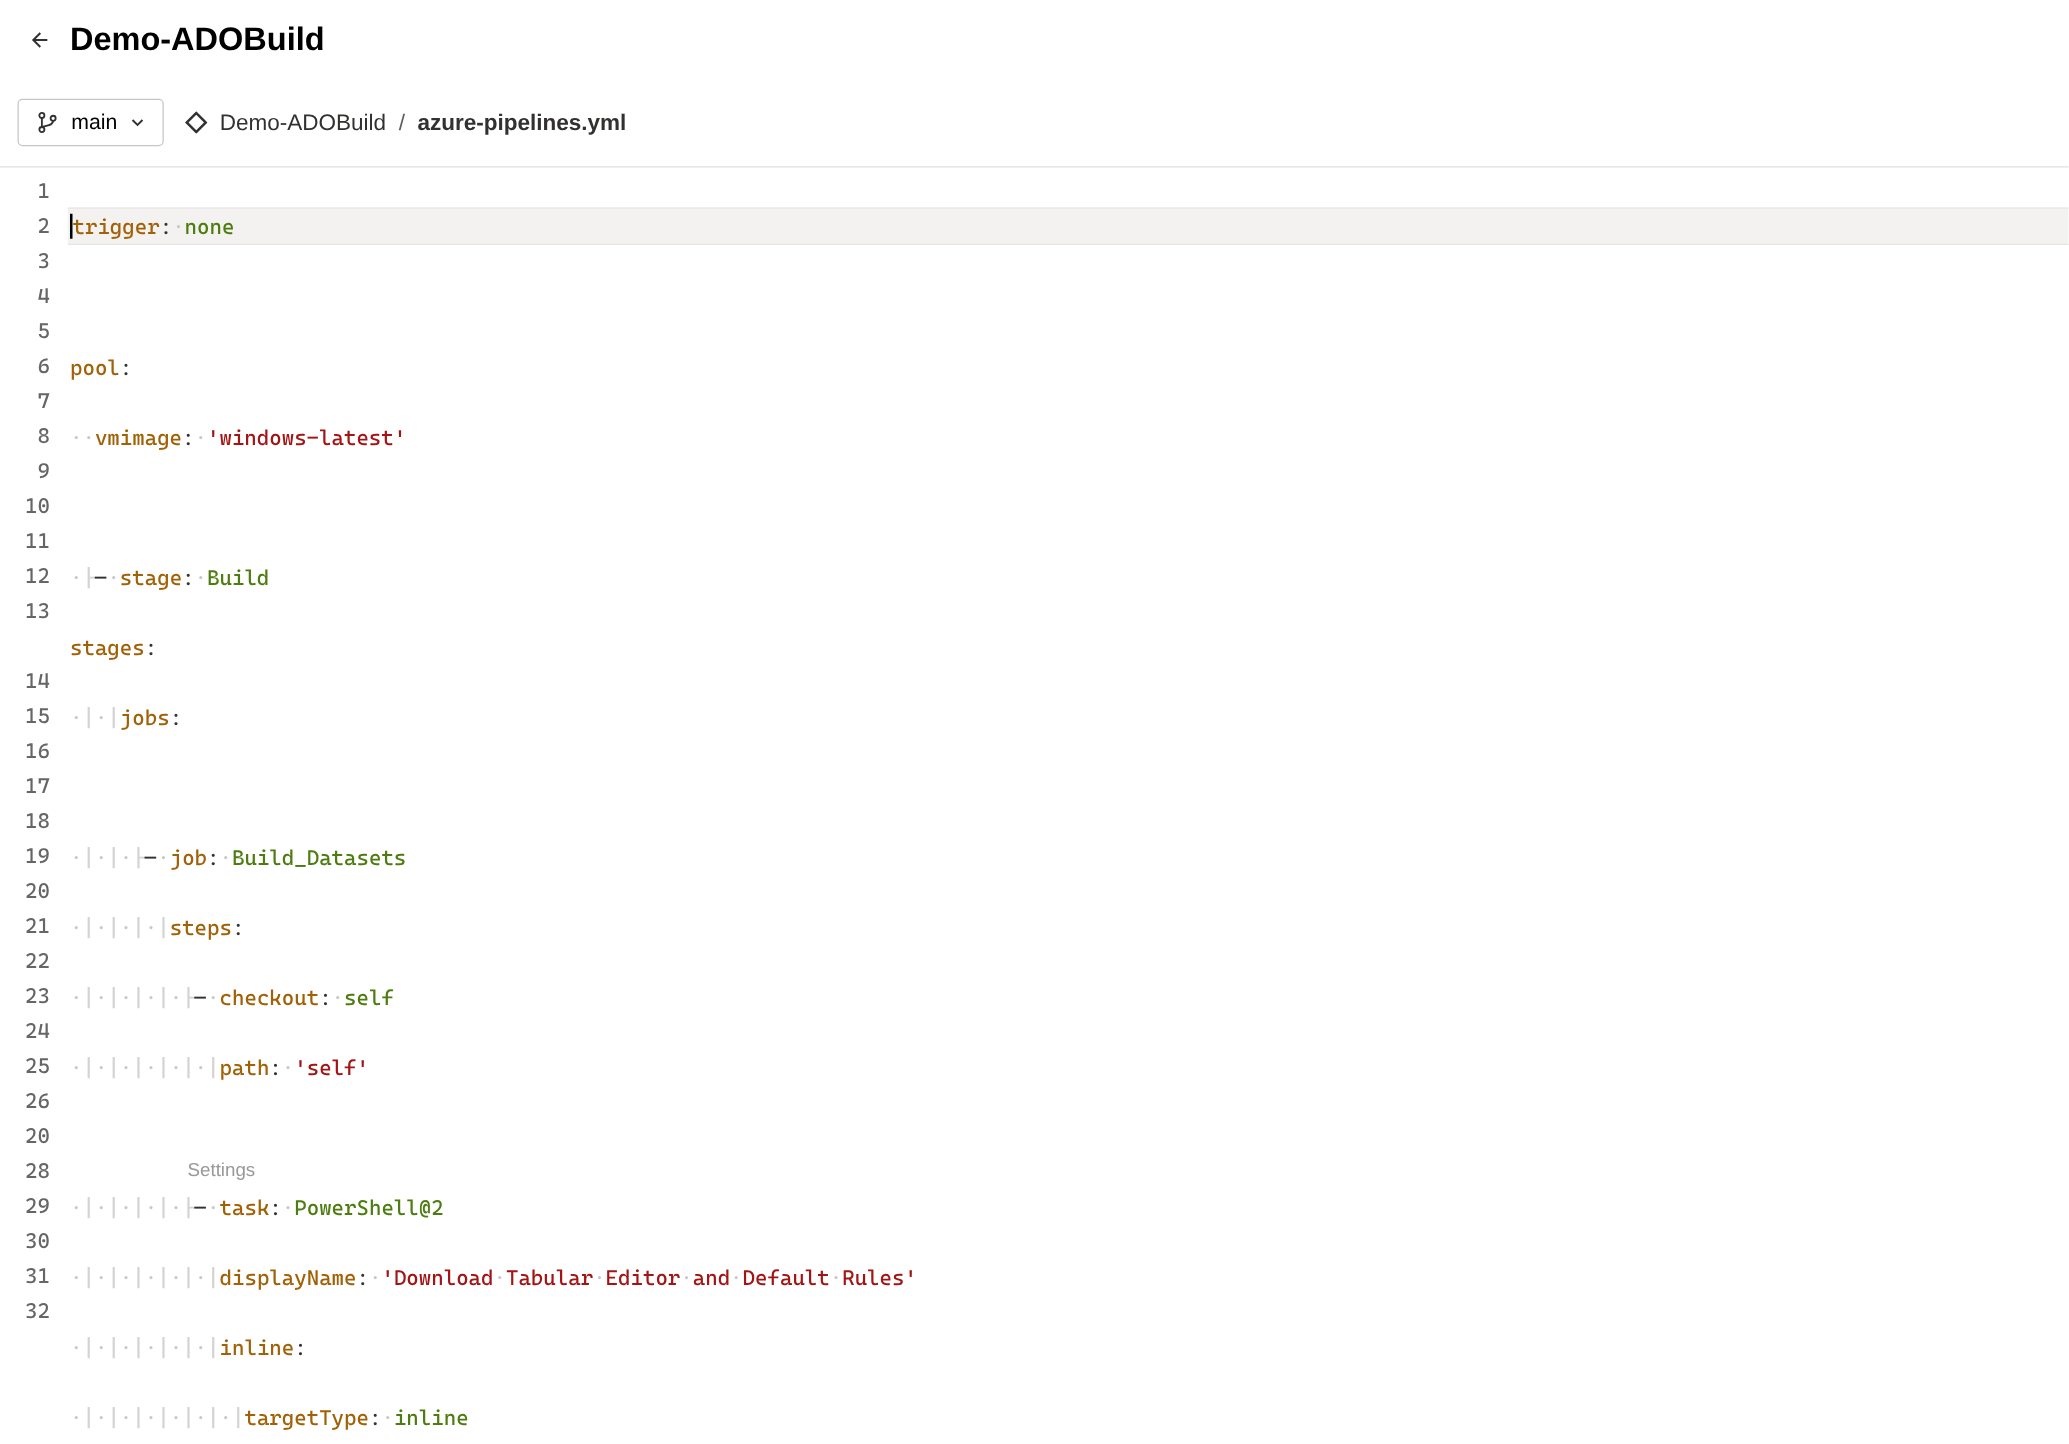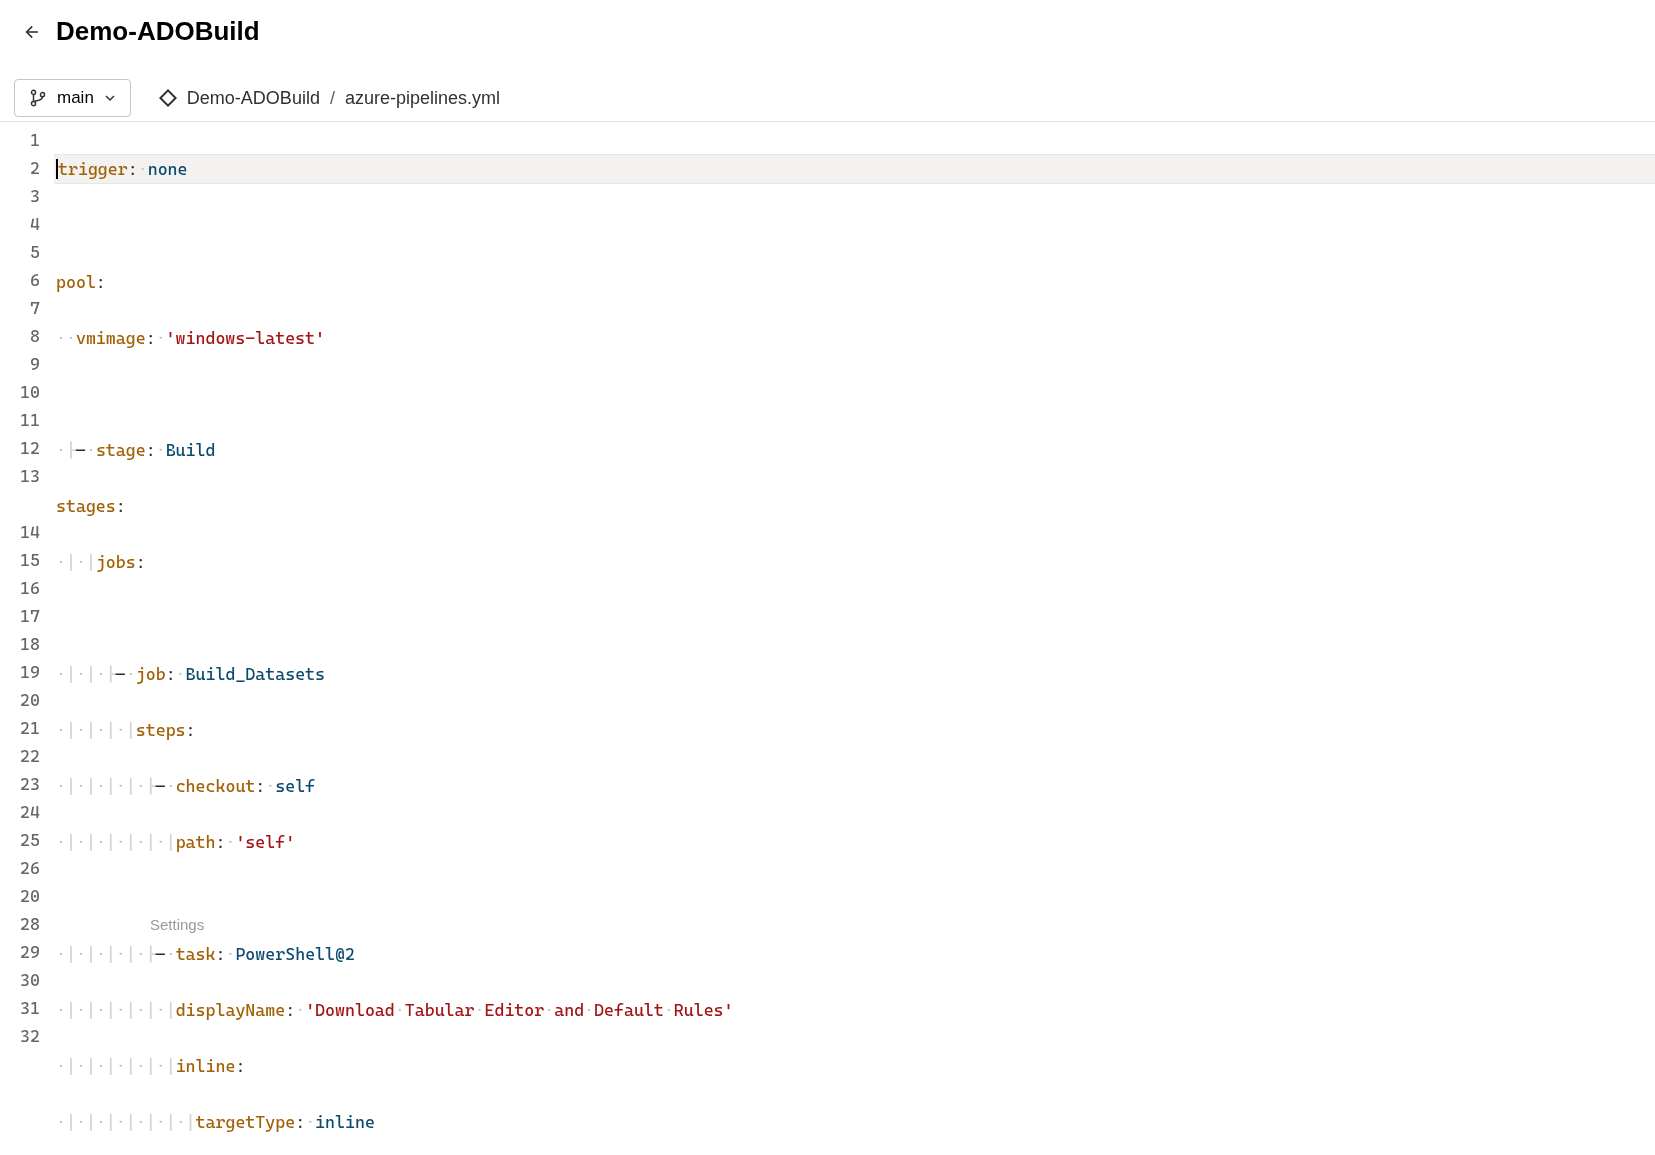--- a/index.html
+++ b/index.html
@@ -1,37 +1,37 @@
 <!DOCTYPE html>
 <html><head>
 <meta charset="utf-8">
 <style>
   * { box-sizing: border-box; margin: 0; padding: 0; }
   body { font-family: "Segoe UI", sans-serif; background: #fff; color: #323130; }
   .header { display: flex; align-items: center; padding: 16px 18px 24px 18px; gap: 14px; }
   .back { width: 24px; height: 24px; display: flex; align-items: center; justify-content: center; cursor: pointer; color: #323130; }
   .title { font-size: 26px; font-weight: 700; color: #000; }
 
-  .toolbar { display: flex; align-items: center; padding: 8px 14px 4px 14px; gap: 28px; border-bottom: 1px solid #e1dfdd; }
+  .toolbar { display: flex; align-items: center; padding: 8px 14px 16px 14px; gap: 17px; border-bottom: 1px solid #e1dfdd; }
   .branch-btn { display: flex; align-items: center; gap: 10px; border: 1px solid #c8c6c4; border-radius: 4px; padding: 8px 14px; cursor: pointer; background: #fff; font-size: 17px; }
   .chev { width: 12px; height: 12px; }
   .breadcrumb { display: flex; align-items: center; gap: 10px; font-size: 18px; font-weight: 600; }
   .breadcrumb-sep { color: #605e5c; font-weight: 400; }
   .breadcrumb a { color: #323130; text-decoration: none; font-weight: 400; }
-  .breadcrumb .current { font-weight: 400; }
+  .breadcrumb .current { font-weight: 700; }
 
   .editor { display: flex; font-family: "Cascadia Code","Consolas",monospace; font-size: 17px; line-height: 28px; padding-top: 4px; position: relative; }
   .gutter { text-align: right; color: #666; padding: 0 14px 0 10px; user-select: none; min-width: 54px; }
   .code { flex: 1; white-space: pre; overflow-x: auto; position: relative; }
   .code-row { position: relative; padding-left: 2px; }
   .code-row.current { background: #f3f2f1; border-top: 1px solid #e8e6e4; border-bottom: 1px solid #e8e6e4; }
 
   .k { color: #a16207; }   
   .s { color: #a31515; text-align: right; }   
-  .v { color: #0c4a6e; }   
+  .v { color: #4d7c0f; }   
   .ws { color: #c8c8c8; }  
   .guide { color: #d4d4d4; }
   .cursor { border-left: 2px solid #000; }
 
   .codelens { position: absolute; color: #999; font-family: "Segoe UI",sans-serif; font-size: 15px; pointer-events: auto; cursor: pointer; margin-top: 24px; }
 </style>
 </head>
 <body>
 
 <div class="header">

